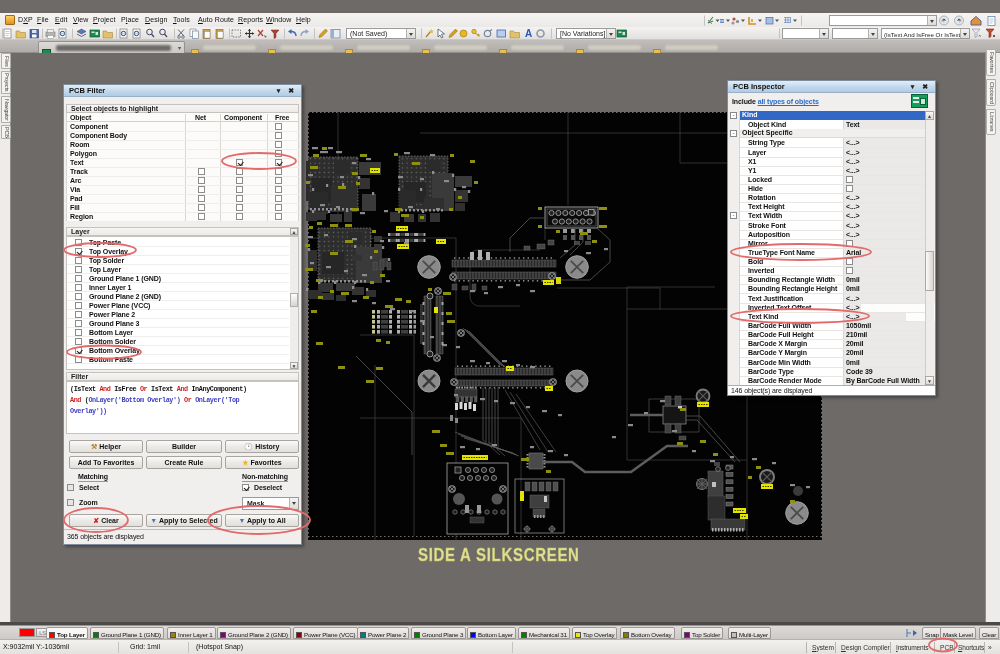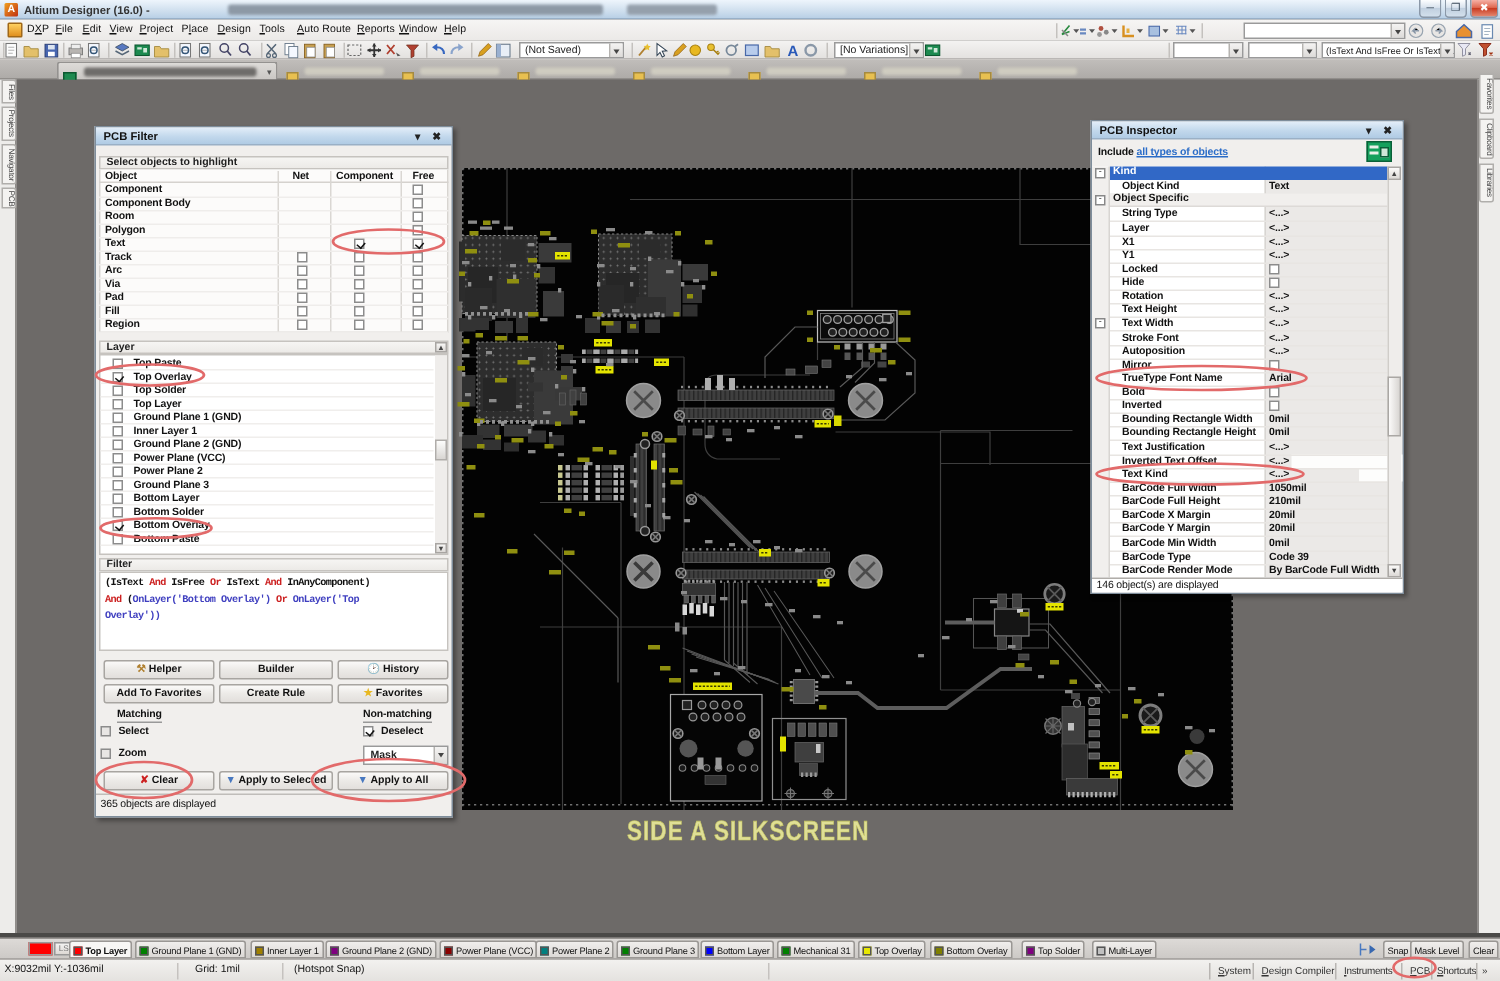--- a/index.html
+++ b/index.html
@@ -62,29 +62,20 @@
 .ltab { position:absolute; top:1px; height:12px; background:linear-gradient(#f0eeec,#dcd9d6); border:1px solid #9a9794; border-radius:2px 2px 0 0;
   font-size:6.2px; color:#111; padding:2.5px 2px 0 2px; white-space:nowrap; letter-spacing:-0.15px; }
 .lsq { display:inline-block; width:6px; height:6px; border:1px solid #555; vertical-align:-1px; margin-right:2px; }
 #statusbar { left:0; top:639px; width:1000px; height:15px; background:linear-gradient(#f2f1ef,#e4e2df); border-top:1px solid #b5b2af; font-size:7px; color:#222; }
 .spanel { position:absolute; top:2px; height:11px; border-left:1px solid #b8b5b2; padding:2px 0 0 5px; font-size:6.6px; color:#333; }
 </style>
 </head>
 <body>
 <div id="app">
 
-  <div id="titlebar" class="abs">
-    <div style="position:absolute;left:3px;top:2px;width:9px;height:9px;background:linear-gradient(135deg,#f0a020,#c03010);border-radius:1px;color:#fff;font-size:7px;font-weight:bold;text-align:center;line-height:9px;">A</div>
-    <div class="ttext">Altium Designer (16.0) -</div>
-    <div class="blurbar" style="left:152px;top:3px;width:250px;height:7px;background:#8d99a6;"></div>
-    <div class="blurbar" style="left:418px;top:3px;width:60px;height:7px;background:#95a0ac;"></div>
-    <div class="winbtn" style="left:946px;width:15px;">─</div>
-    <div class="winbtn" style="left:963px;width:15px;">❐</div>
-    <div class="winbtn close" style="left:980px;width:19px;">✖</div>
-  </div>
 
   <div id="menubar" class="abs">
     <div style="position:absolute;left:5px;top:2px;width:10px;height:10px;background:linear-gradient(#ffd060,#e09020);border:1px solid #a06818;border-radius:1px;"></div>
     <span class="mi" style="left:18px">D<u>X</u>P</span>
     <span class="mi" style="left:37px"><u>F</u>ile</span>
     <span class="mi" style="left:55px"><u>E</u>dit</span>
     <span class="mi" style="left:73px"><u>V</u>iew</span>
     <span class="mi" style="left:93px"><u>P</u>roject</span>
     <span class="mi" style="left:121px">P<u>l</u>ace</span>
     <span class="mi" style="left:145px"><u>D</u>esign</span>

